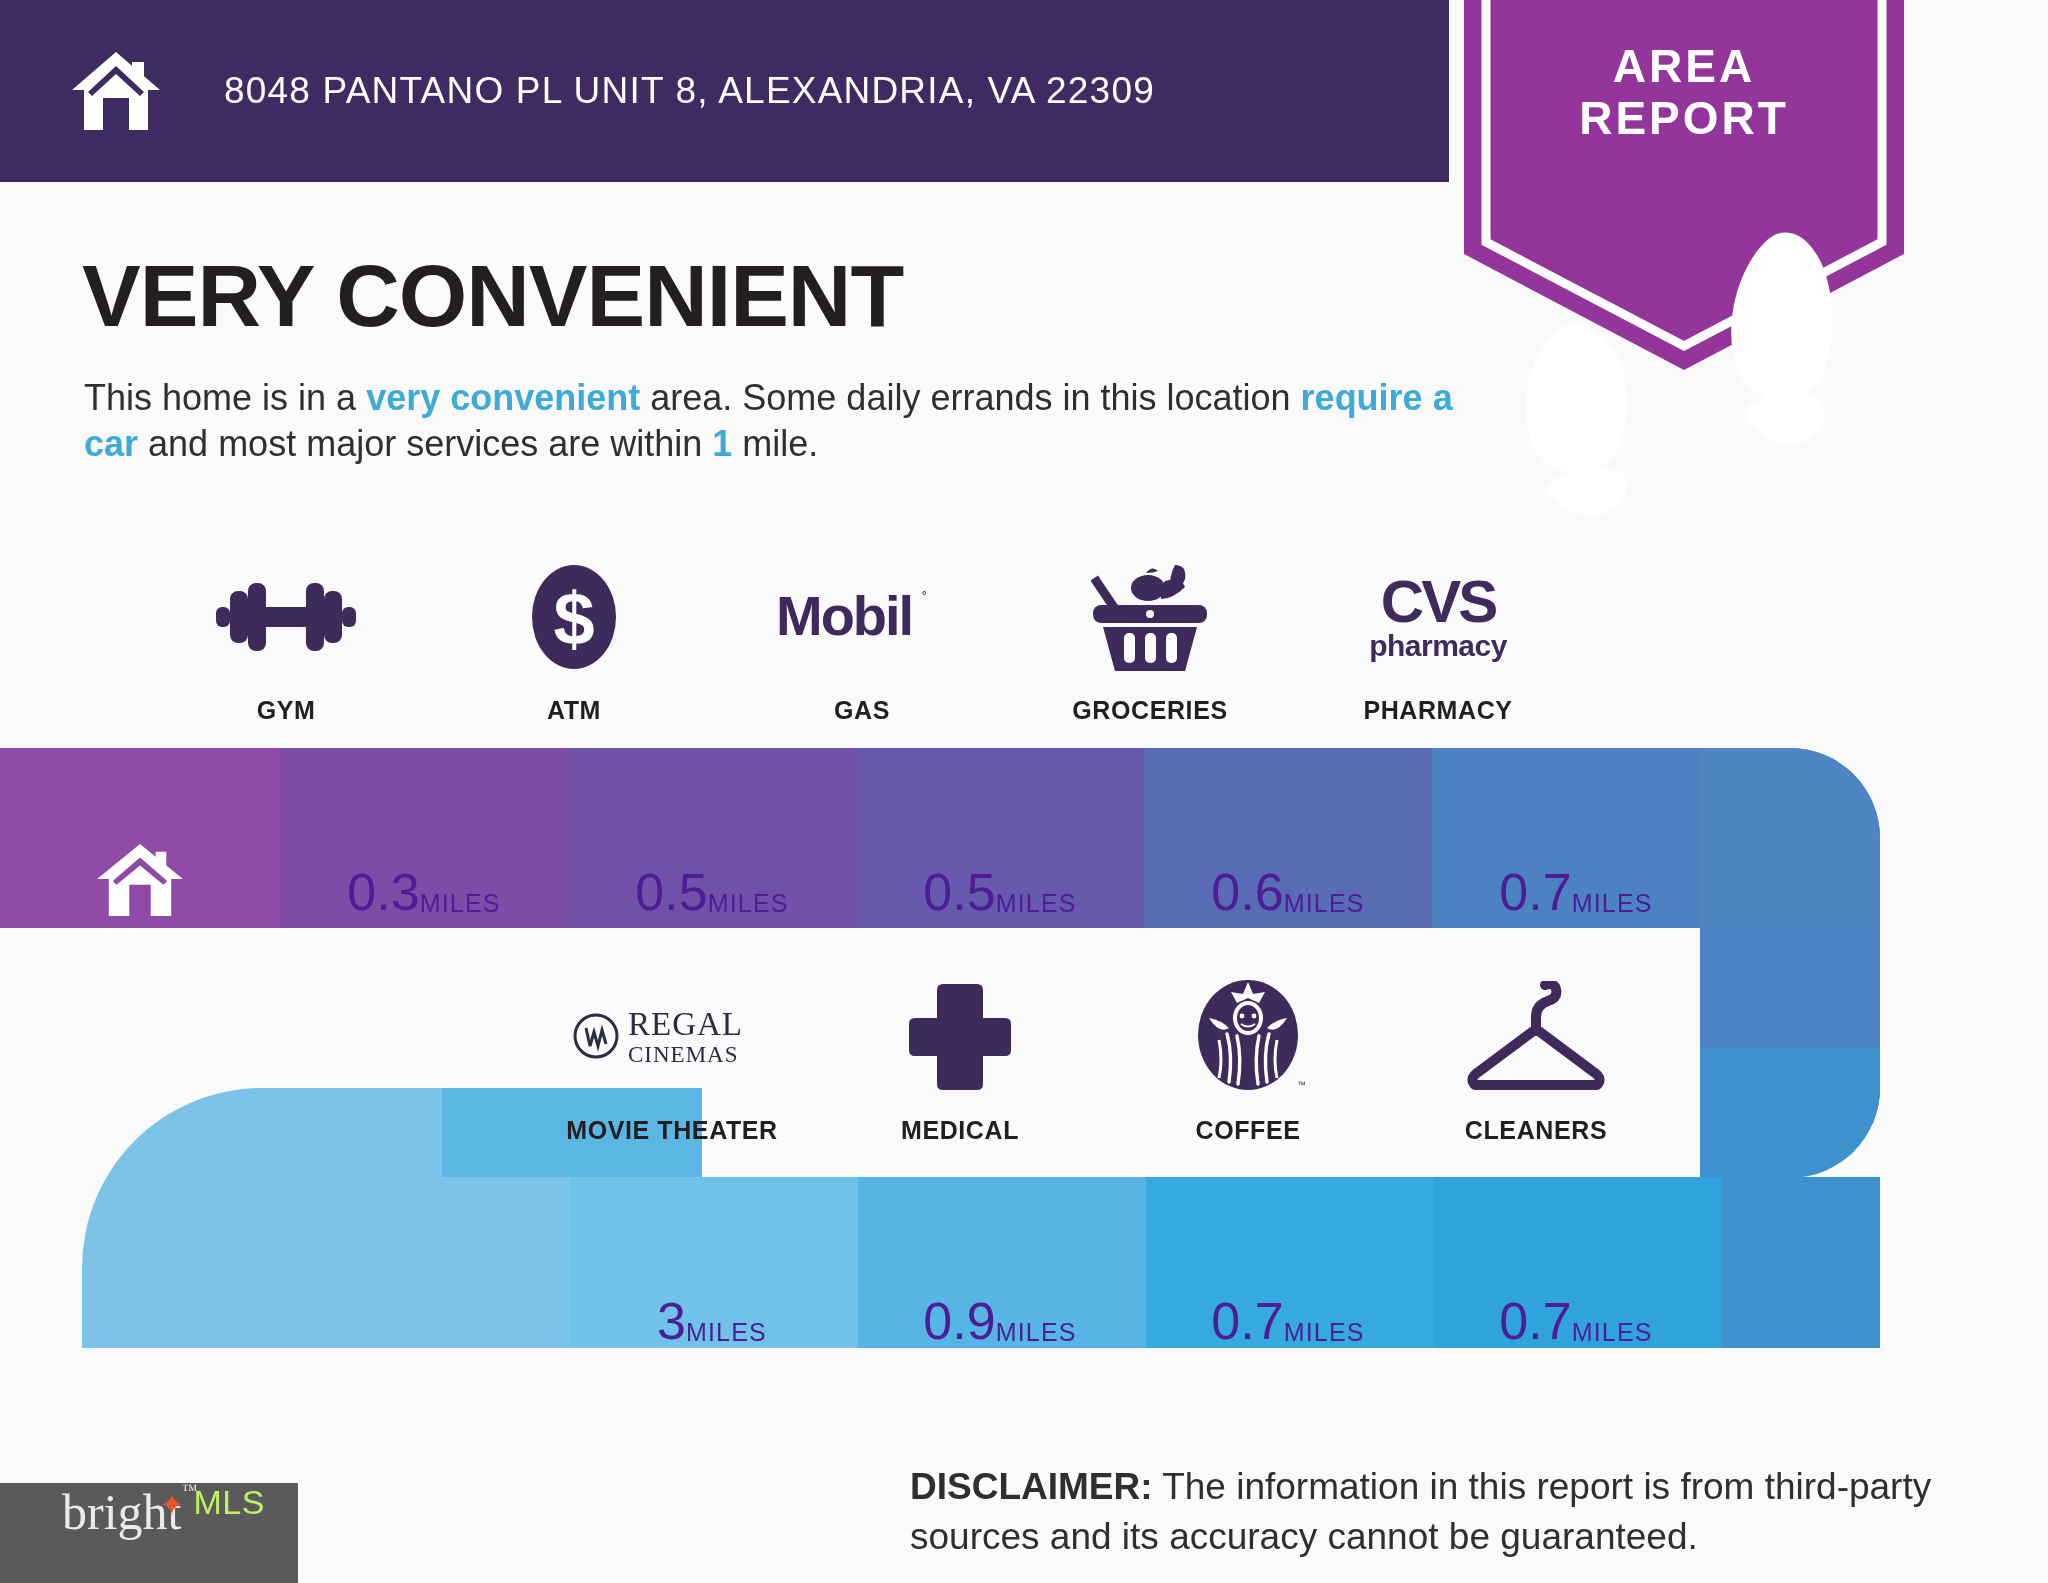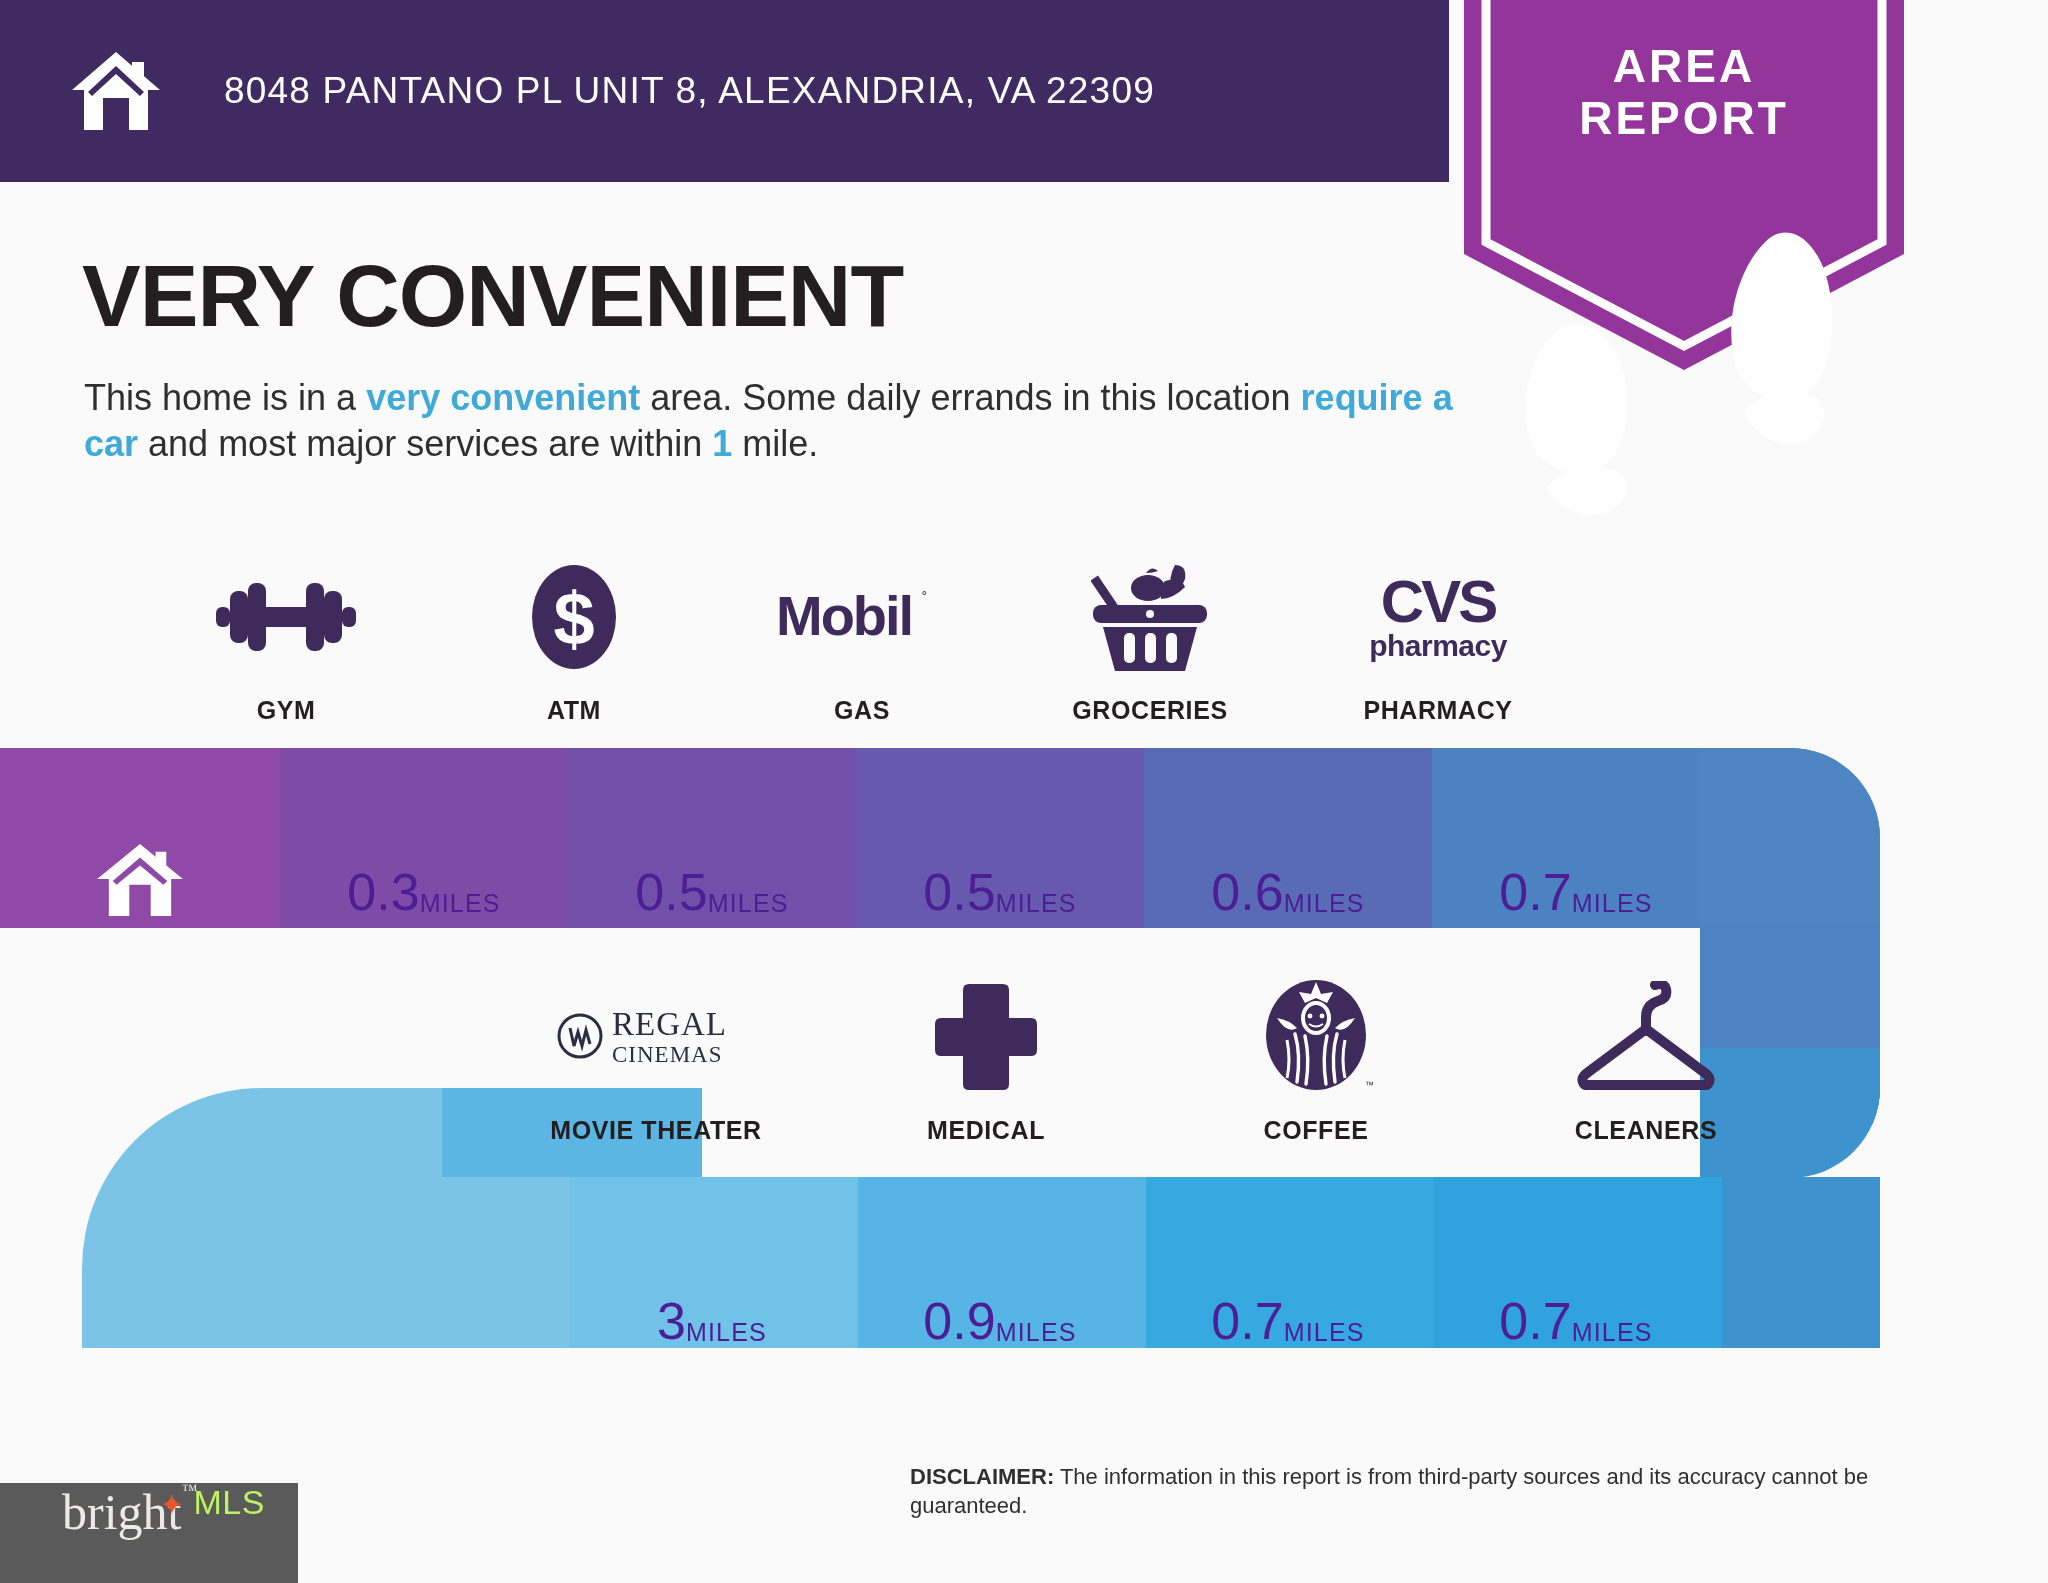--- a/index.html
+++ b/index.html
@@ -55,21 +55,21 @@
   .icon-cell{
     width:288px;display:flex;flex-direction:column;align-items:center;
     justify-content:flex-end;
   }
   .icon-art{height:118px;display:flex;align-items:center;justify-content:center;}
   .icon-label{
     margin-top:20px;font-size:25px;font-weight:700;color:#231f20;
     letter-spacing:0.6px;white-space:nowrap;
   }
   #row1-icons{left:142px;top:558px;}
-  #row2-icons{left:512px;top:978px;gap:42px;}
+  #row2-icons{left:528px;top:978px;}
 
   
   .ribbon{position:absolute;left:0;top:748px;width:2048px;height:600px;}
   .ribbon svg{display:block;}
 
   .bar-row{position:absolute;display:flex;height:170px;}
   #bar1{left:0px;top:748px;}
   #bar2{left:568px;top:1177px;}
   .bar-cell{
     width:288px;height:170px;display:flex;flex-direction:row;
@@ -79,21 +79,21 @@
   .bar-value{font-size:52px;line-height:1;font-weight:400;}
   .bar-unit{font-size:25px;margin-top:8px;letter-spacing:1.2px;}
   .bar-home-icon{width:92px;height:76px;}
 
   
   .lr-logo{position:absolute;left:82px;top:1448px;display:flex;align-items:center;}
   .lr-logo .lr-mark{width:56px;height:54px;margin-right:10px;}
   .lr-logo .lr-name{font-size:46px;color:#3d4852;letter-spacing:-0.5px;}
   .disclaimer{
     position:absolute;left:910px;top:1462px;width:1060px;
-    font-size:22px;line-height:1.34;color:#2f2f2f;
+    font-size:37px;line-height:1.34;color:#2f2f2f;
   }
   .disclaimer b{font-weight:700;}
 
   .mls-badge{
     position:absolute;left:0;top:1483px;width:258px;height:119px;
     background:#5a5a5a;display:flex;align-items:flex-start;padding-left:40px;
   }
   .mls-badge .mls-bright{
     font-family:"Liberation Serif", serif;font-size:50px;color:#eceae7;
     margin-left:22px;font-weight:400;position:relative;

